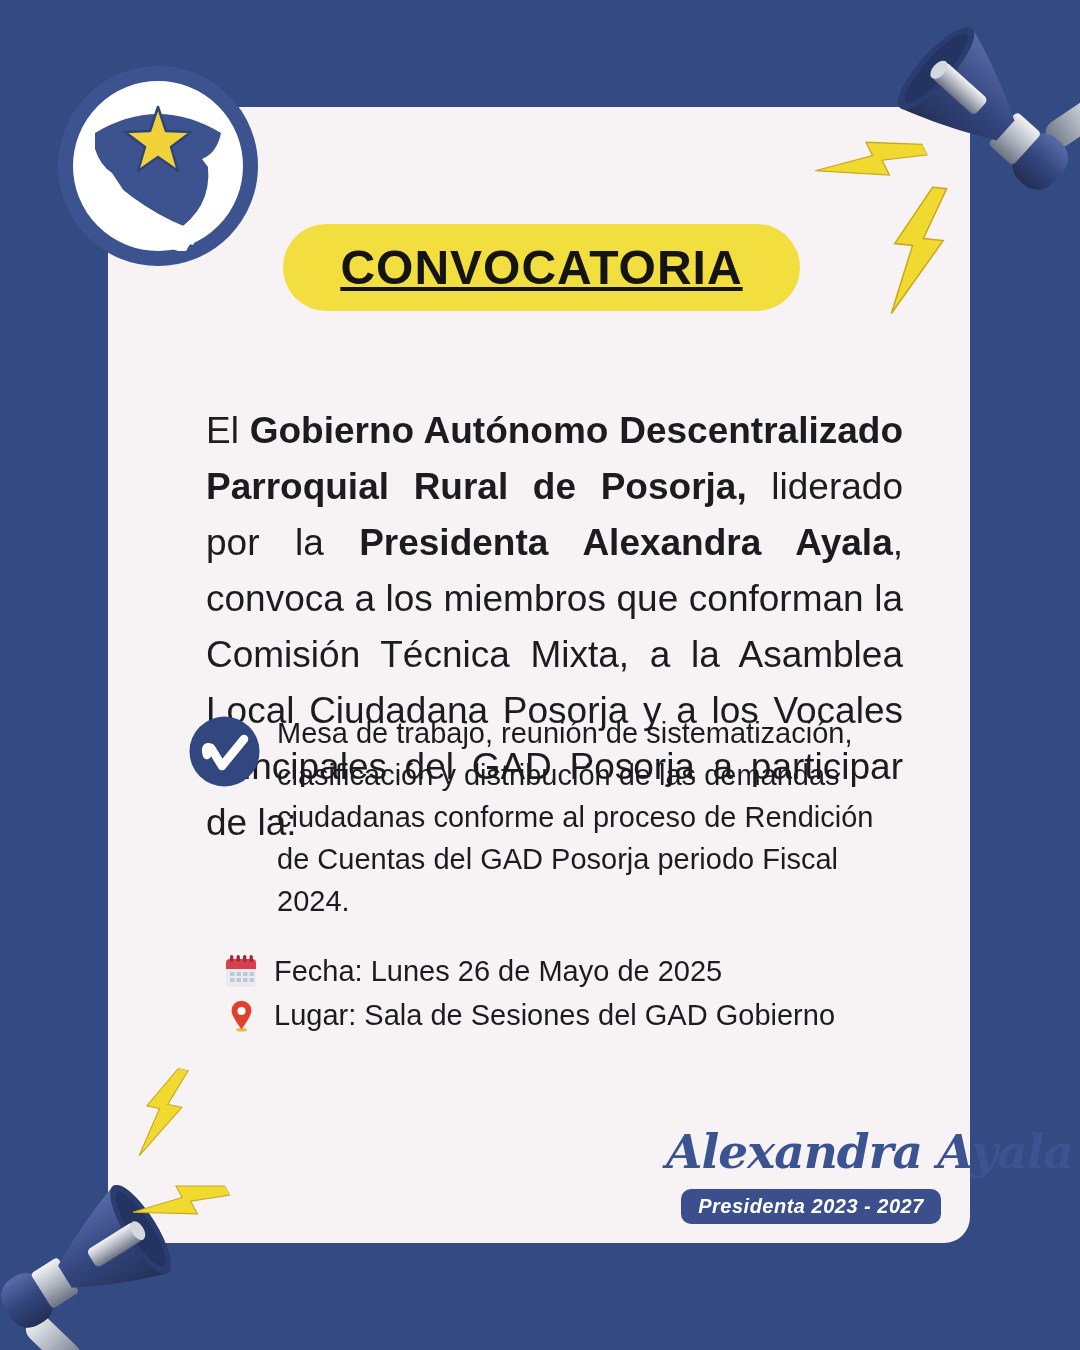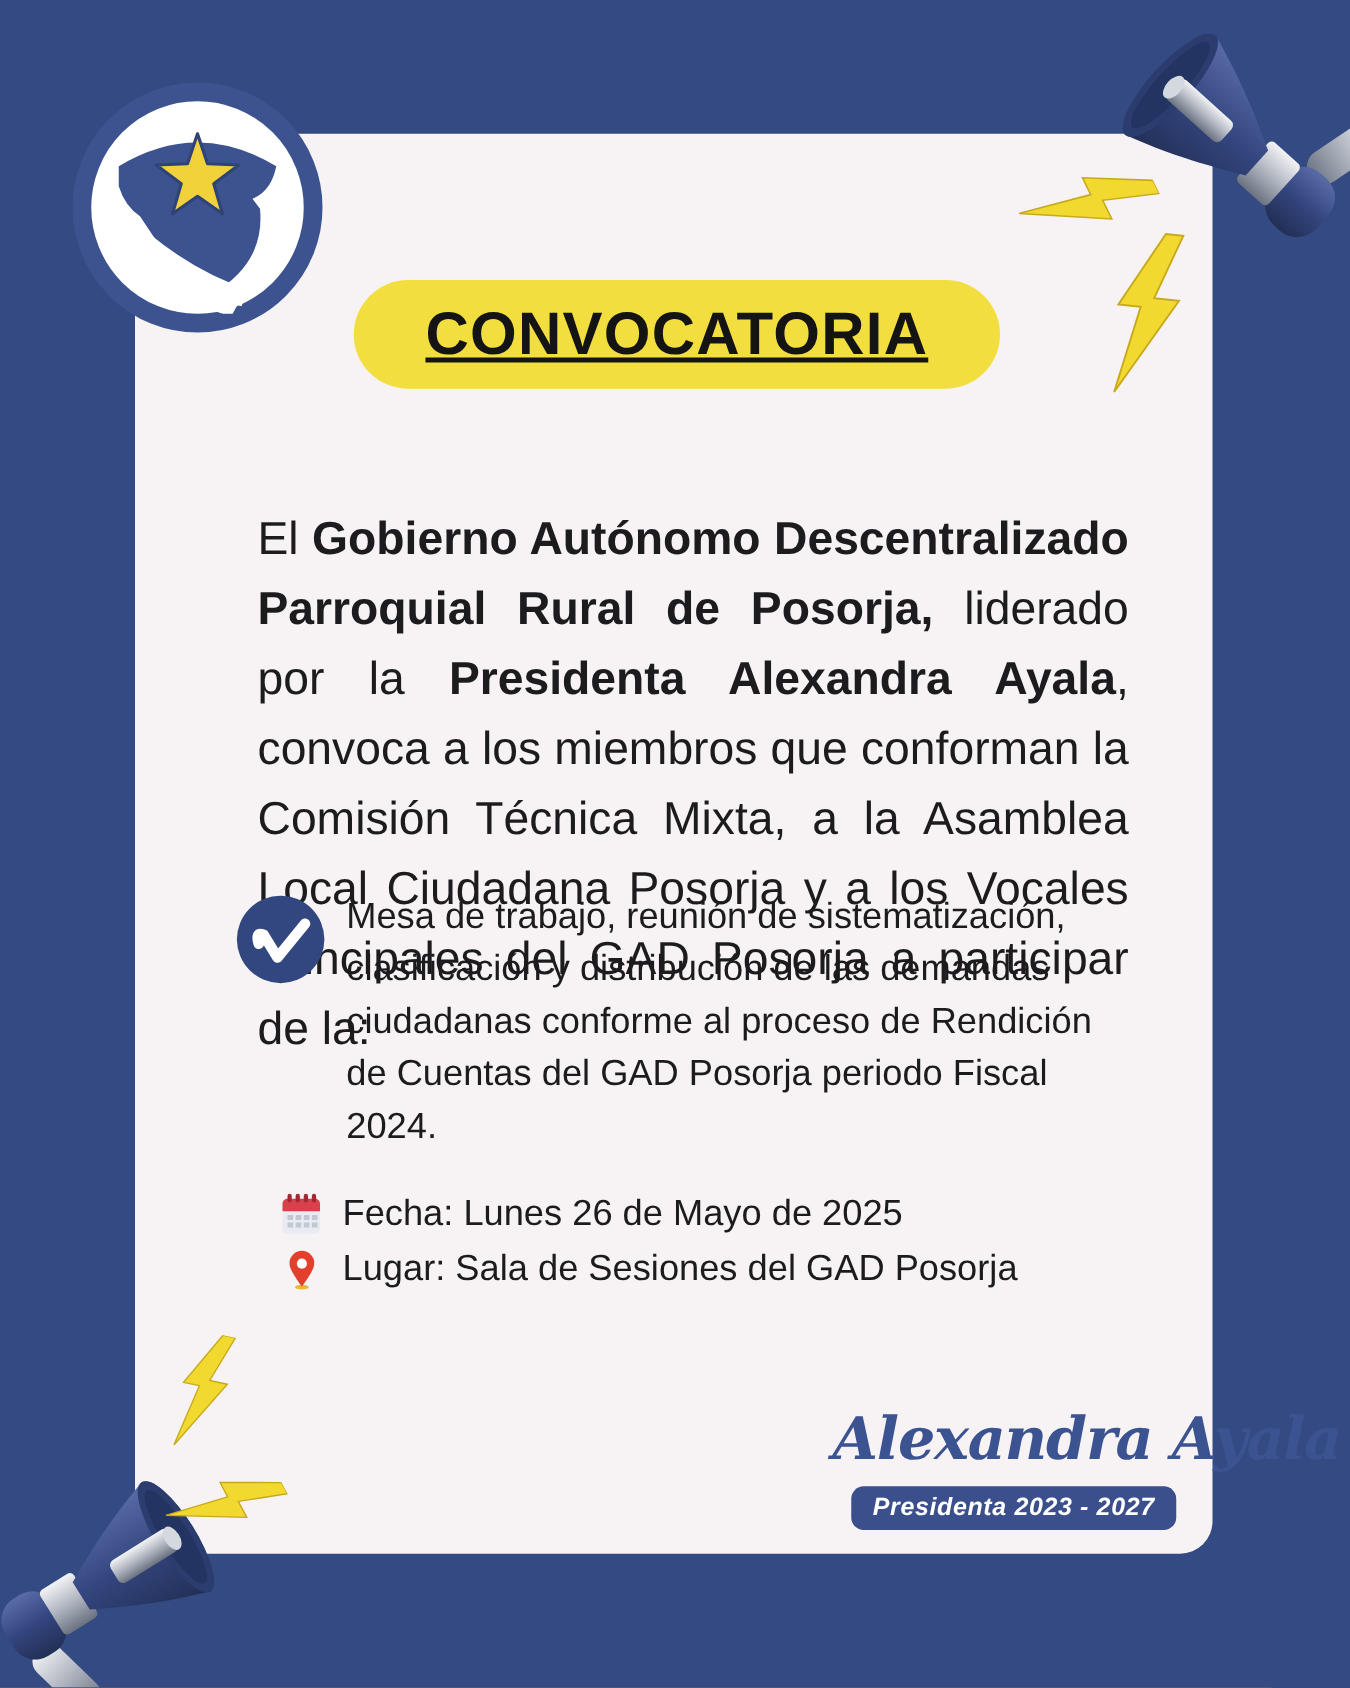--- a/index.html
+++ b/index.html
@@ -175,21 +175,21 @@
 
 
     <div class="detail-row">
       <div class="detail-icon">
         <svg viewBox="0 0 36 36" width="33" height="33">
           <ellipse cx="18" cy="33.5" rx="6" ry="2" fill="#e8b93c"></ellipse>
           <path d="M18 33 C10.5 22.5 7.2 17.3 7.2 12.6 A10.8 10.8 0 0 1 28.8 12.6 C28.8 17.3 25.5 22.5 18 33 Z" fill="#e2402d"></path>
           <circle cx="18" cy="13" r="4.4" fill="#ffffff"></circle>
         </svg>
       </div>
-      <div class="detail-label">Lugar: Sala de Sesiones del GAD Posorja</div>
+      <div class="detail-label">Lugar: Sala de Sesiones del GAD Gobierno</div>
     </div>
 
   </div>
 
   <div class="signature">
     <div class="sig-name">Alexandra Ayala</div>
     <div class="sig-badge">Presidenta 2023 - 2027</div>
   </div>
 
 </div>

